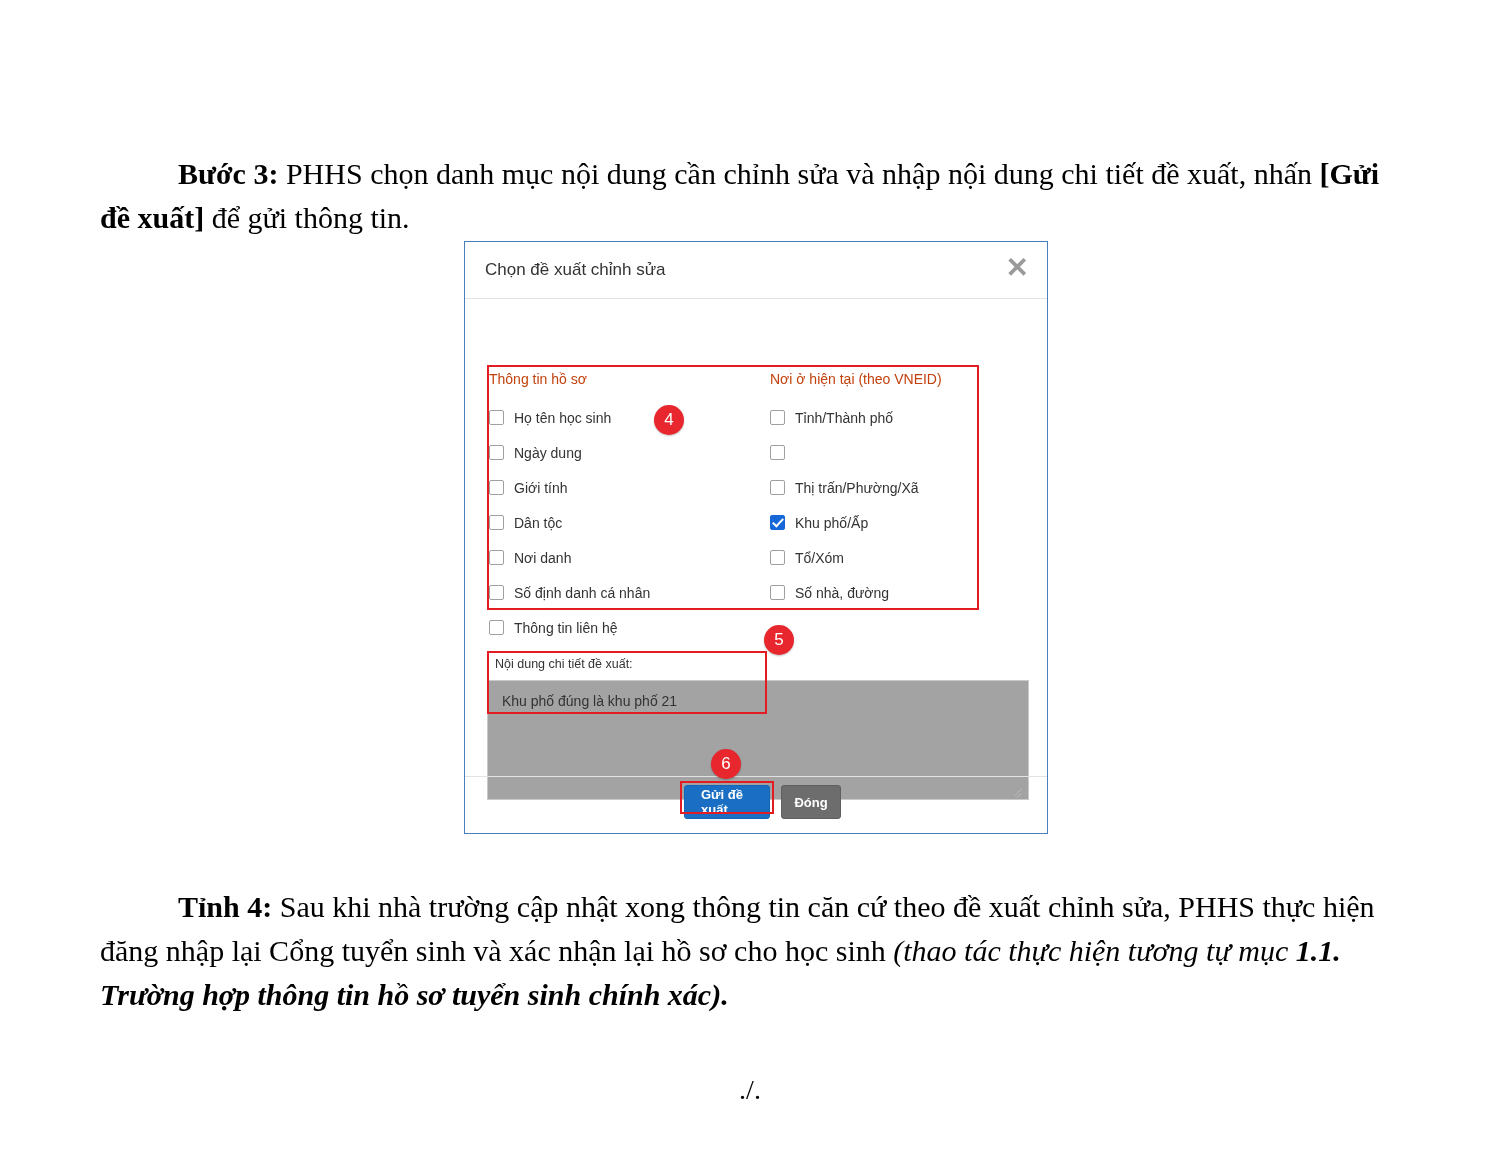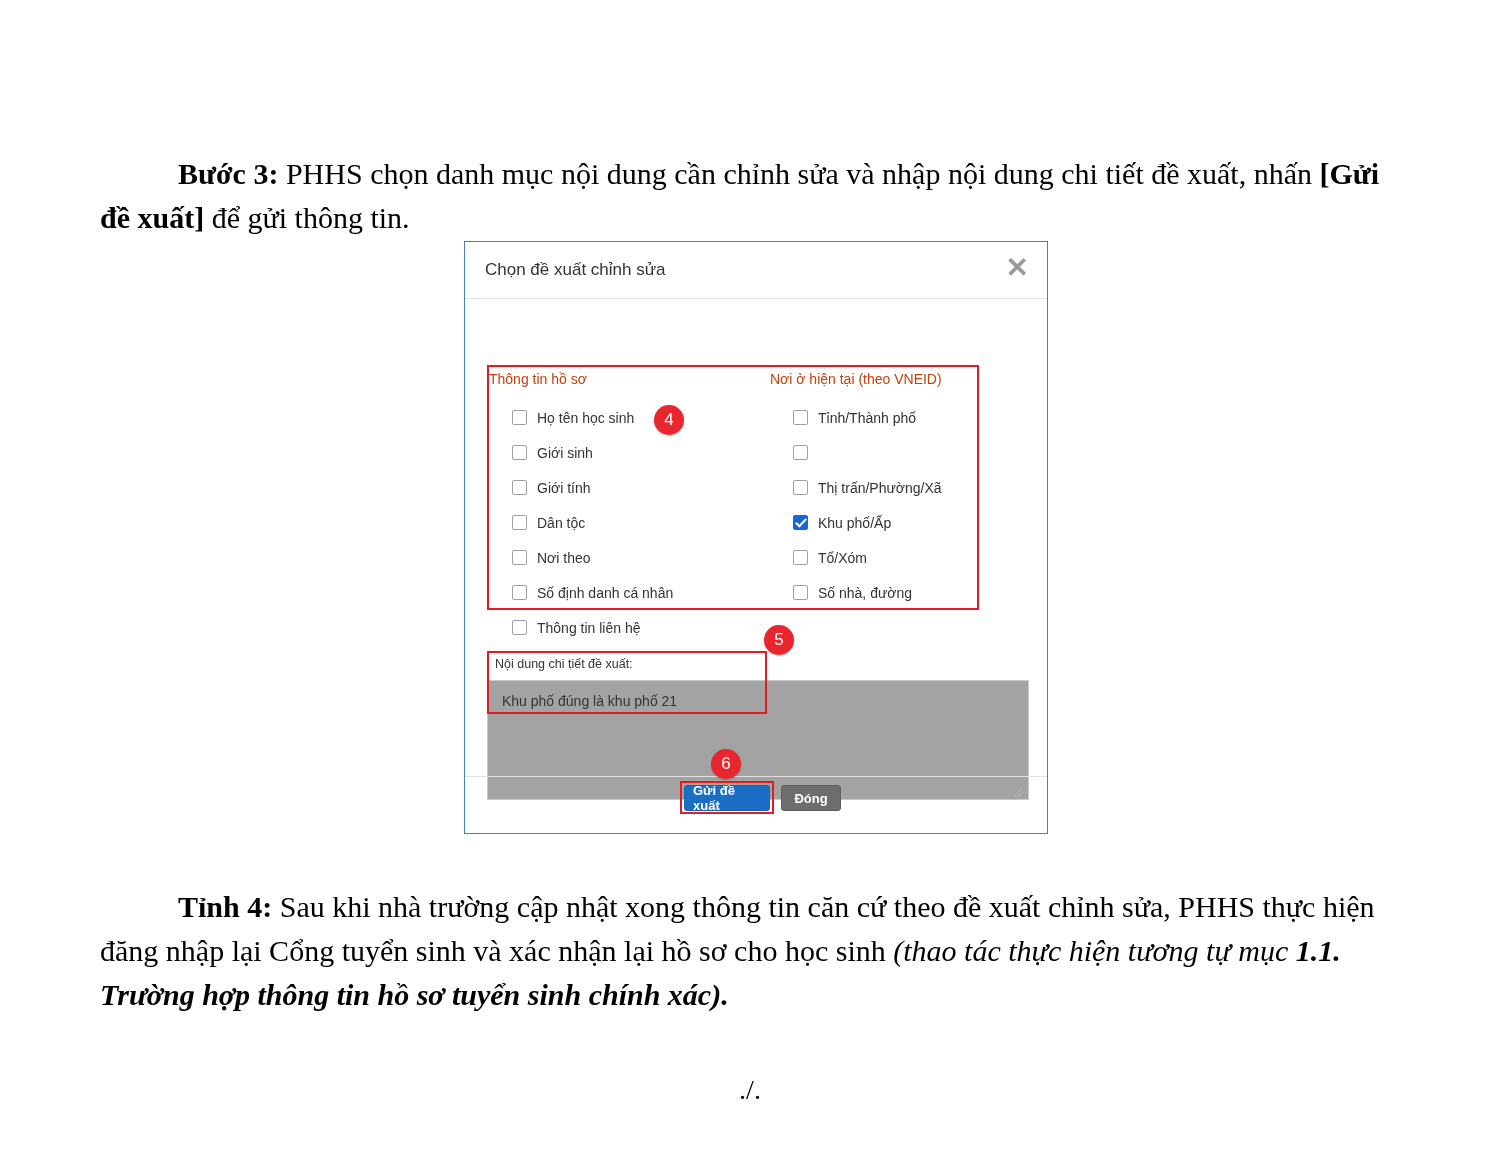--- a/index.html
+++ b/index.html
@@ -134,21 +134,20 @@
     color: #c2410c;
     margin-bottom: 13px;
     padding-left: 0px;
   }
   #col-left .col-heading { padding-left: 0px; }
 
   .check-row {
     display: flex;
     align-items: center;
     height: 35px;
-    margin-left: 23px;
   }
   .cb {
     width: 15px;
     height: 15px;
     border: 1px solid #a0a0a0;
     background: #ffffff;
     box-sizing: border-box;
     border-radius: 2px;
     margin-right: 10px;
     flex: 0 0 auto;
@@ -225,21 +224,21 @@
     height: 57px;
     border-top: 1px solid #e2e2e2;
     box-sizing: border-box;
   }
   .btn {
     position: absolute;
     font-family: "Liberation Sans", sans-serif;
     font-size: 13px;
     color: #ffffff;
     border-radius: 3px;
-    padding: 8px;
+    padding: 16px;
     display: flex;
     align-items: center;
     justify-content: center;
     cursor: pointer;
     border: 1px solid transparent;
     box-sizing: border-box;
   }
   #btn-submit {
     left: 219px;
     top: 8px;
@@ -298,33 +297,33 @@
 
       <div class="col" id="col-left">
         <div class="col-heading">Thông tin hồ sơ</div>
 
         <div class="check-row">
           <span class="cb"></span>
           <span class="cb-label">Họ tên học sinh</span>
         </div>
         <div class="check-row">
           <span class="cb"></span>
-          <span class="cb-label">Giới sinh</span>
+          <span class="cb-label">Ngày dung</span>
         </div>
         <div class="check-row">
           <span class="cb"></span>
           <span class="cb-label">Giới tính</span>
         </div>
         <div class="check-row">
           <span class="cb"></span>
           <span class="cb-label">Dân tộc</span>
         </div>
         <div class="check-row">
           <span class="cb"></span>
-          <span class="cb-label">Nơi theo</span>
+          <span class="cb-label">Nơi danh</span>
         </div>
         <div class="check-row">
           <span class="cb"></span>
           <span class="cb-label">Số định danh cá nhân</span>
         </div>
         <div class="check-row">
           <span class="cb"></span>
           <span class="cb-label">Thông tin liên hệ</span>
         </div>
       </div>

